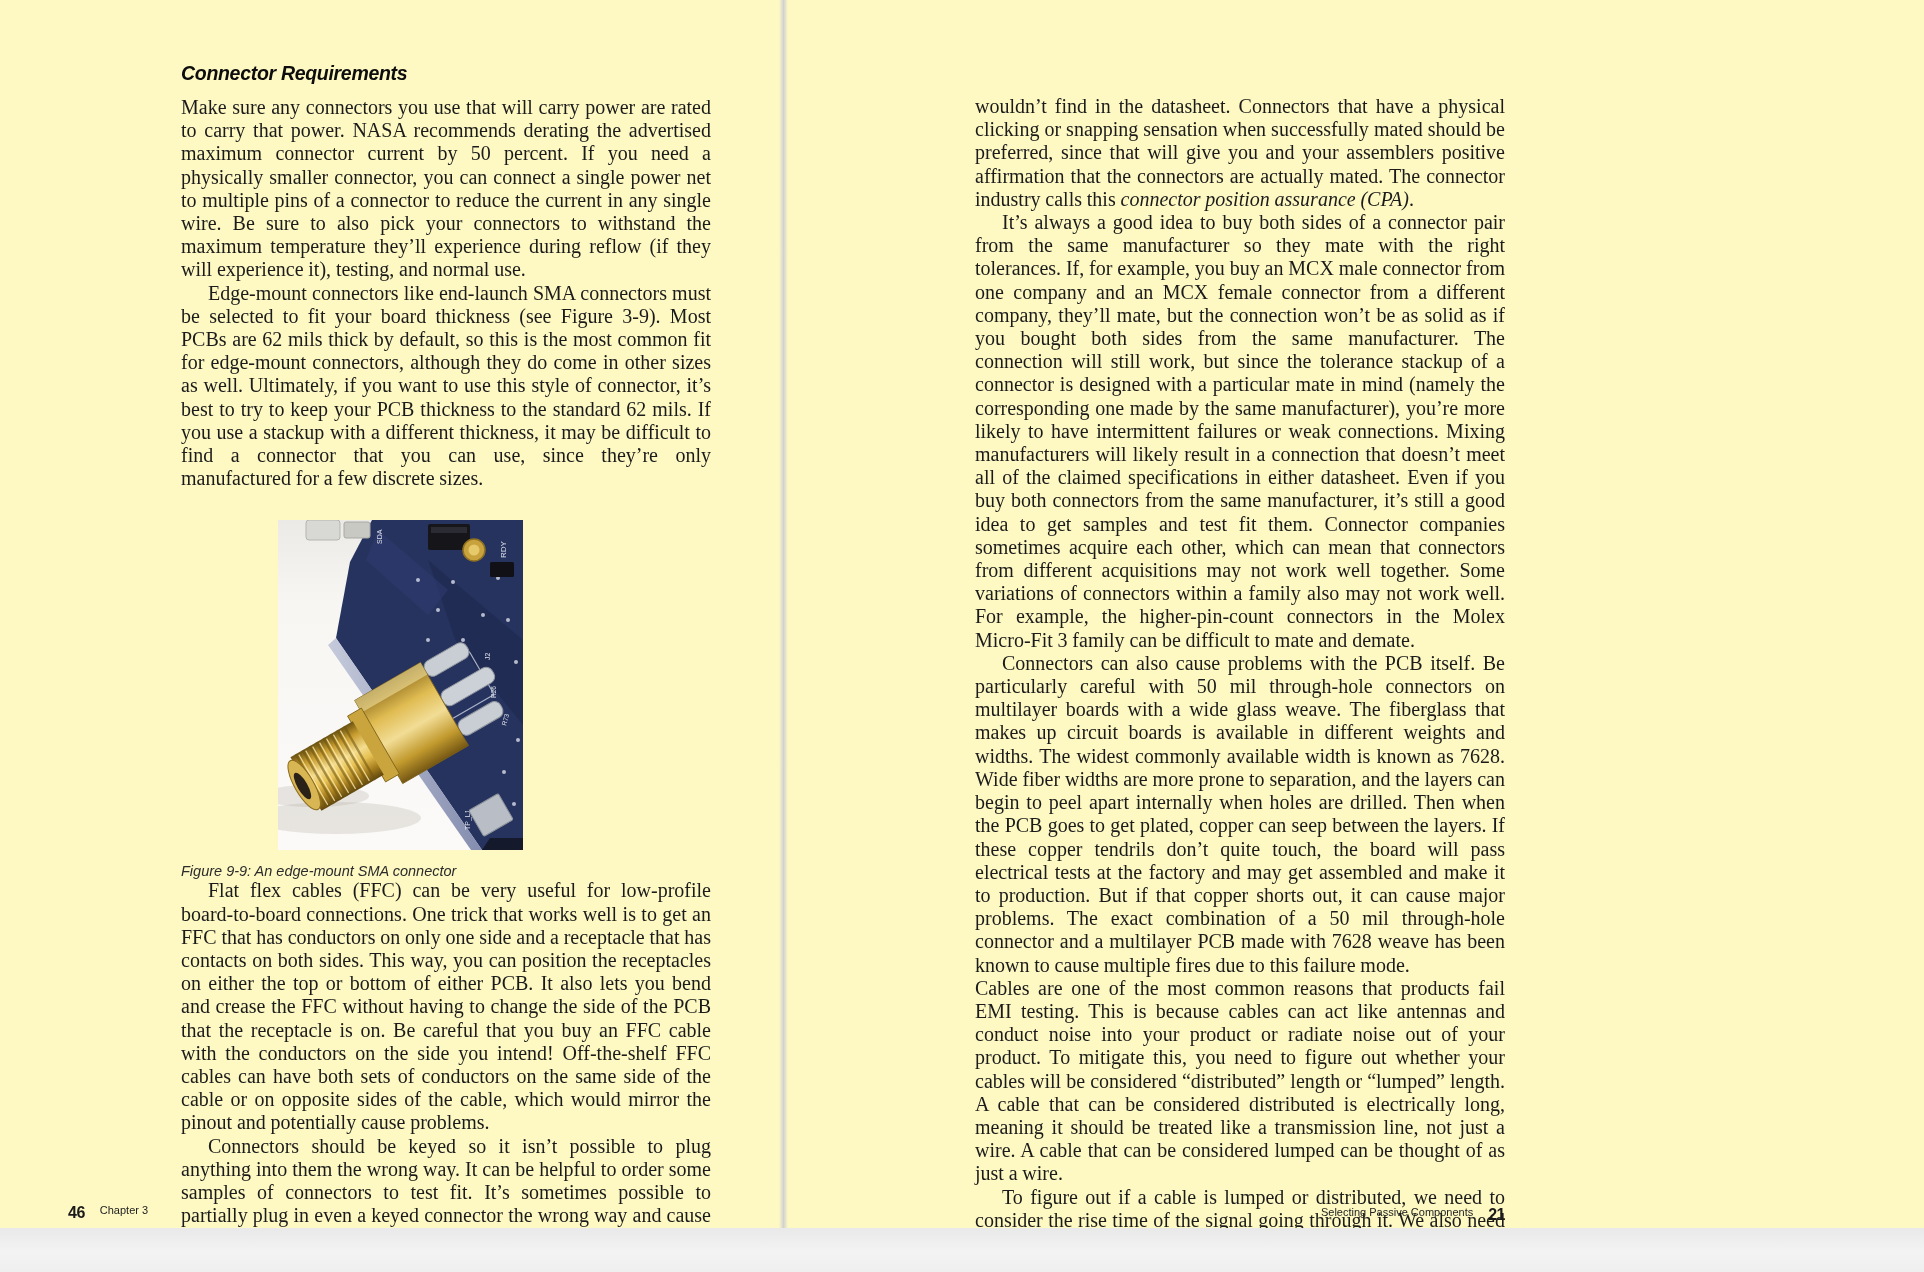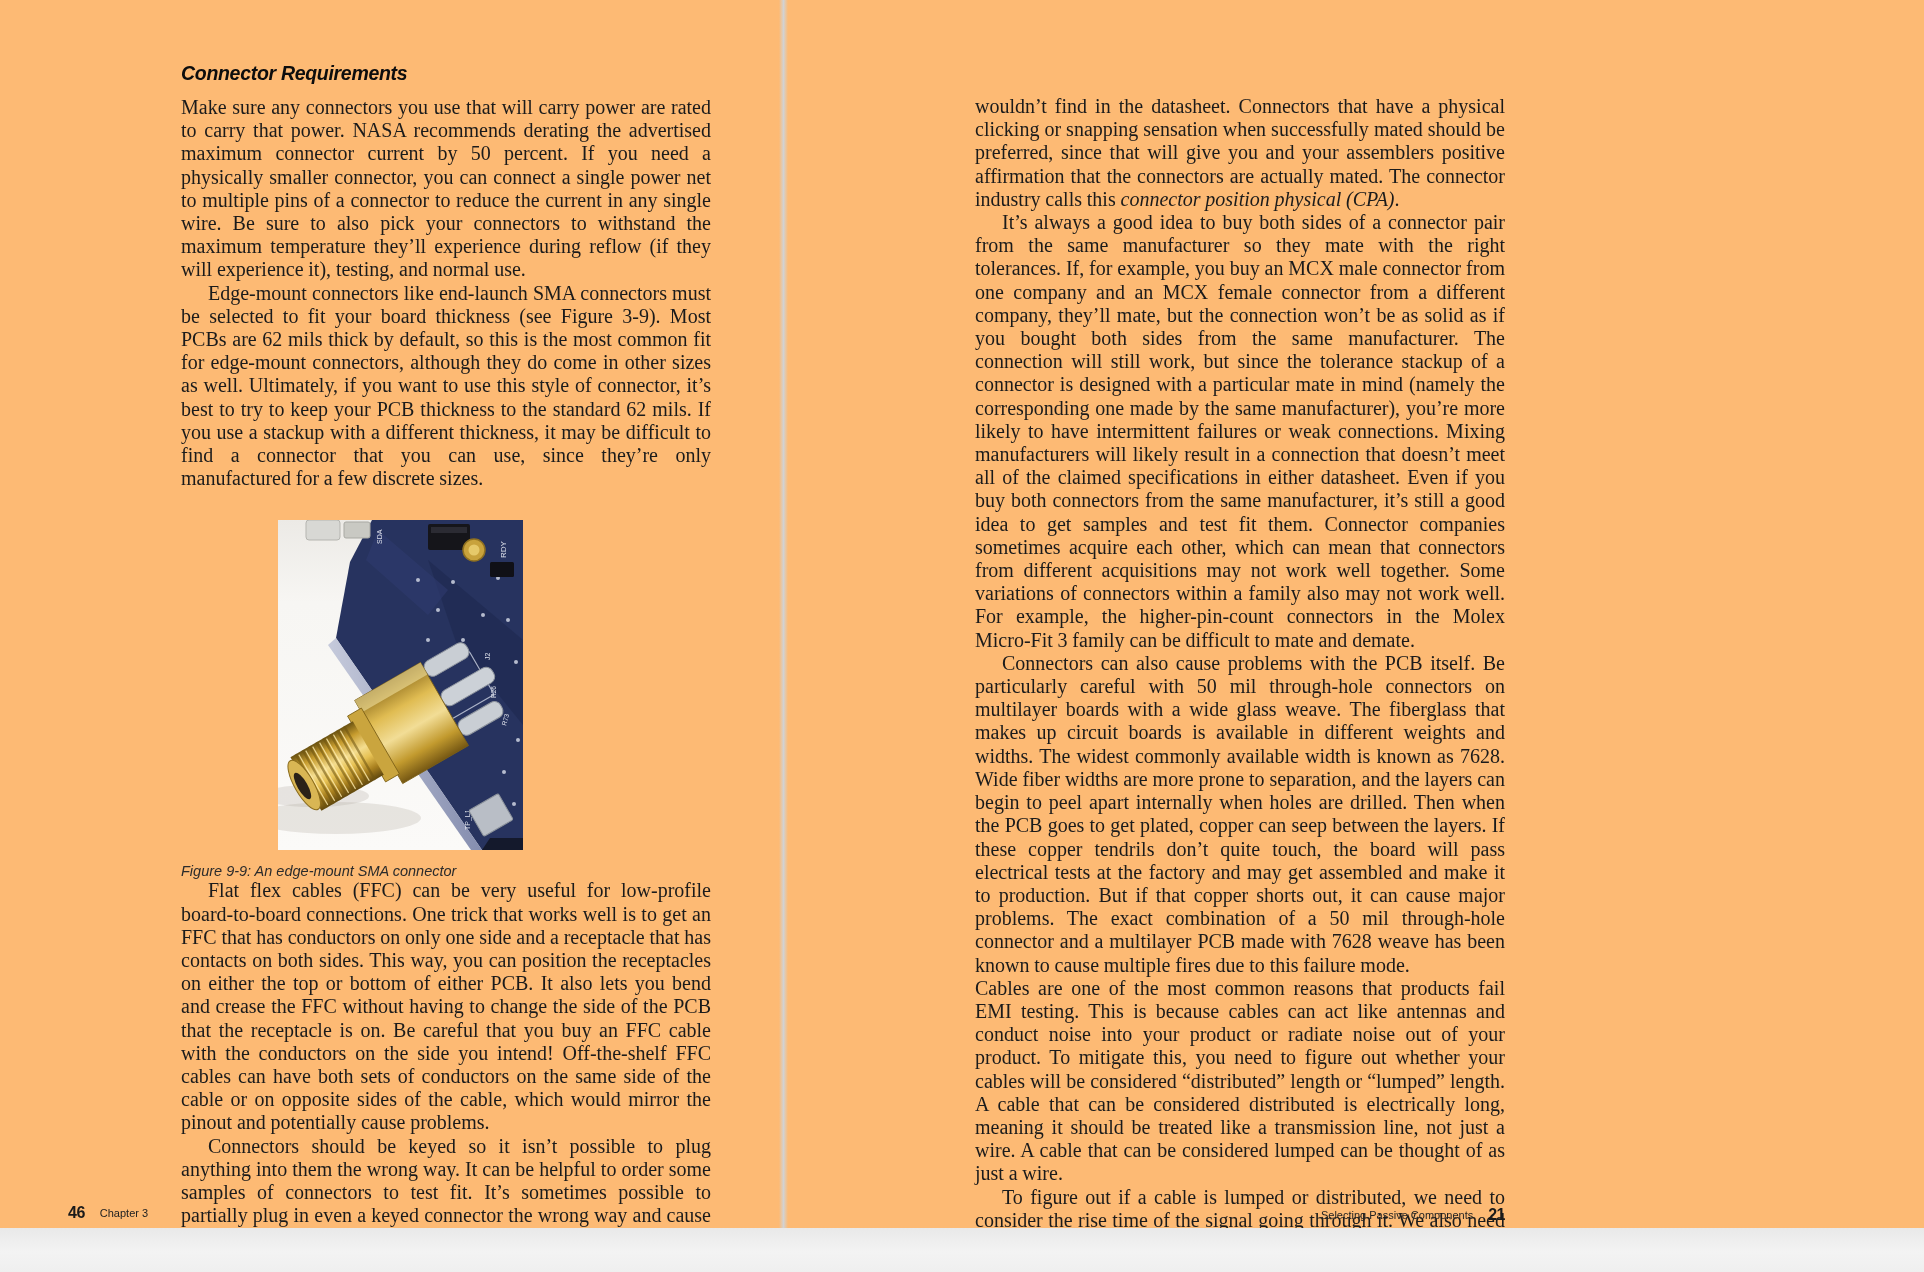--- a/index.html
+++ b/index.html
@@ -1,36 +1,36 @@
 <!DOCTYPE html>
 <html lang="en"><head>
 <meta charset="utf-8">
 <style>
   html,body{margin:0;padding:0;background:#ffffff;}
-  .screen{position:relative;width:1924px;height:1272px;background:#fdba74;overflow:hidden;
+  .screen{position:relative;width:1924px;height:1272px;background:#fef9c3;overflow:hidden;
           font-family:"Liberation Serif", serif;color:#1b1b1b;}
   
   .col{position:absolute;width:530px;}
   .col-left{left:181px;top:62px;}
   .col-right{left:975px;top:95px;}
   h2.sec{font-family:"Liberation Sans", sans-serif;font-style:italic;font-weight:700;
          font-size:19.5px;letter-spacing:-0.3px;color:#0d0d0d;margin:0 0 11px 0;}
   h2.sec2{margin-top:20px;margin-bottom:12px;}
   p.body{margin:0;font-size:20px;line-height:23.2px;text-align:justify;hyphens:auto;
          -webkit-hyphens:auto;word-spacing:-0.2px;}
   p.indent{text-indent:27px;}
   p.after-fig{}
   .ital{font-style:italic;}
   
   figure.fig{margin:30px 0 0 0;padding:0;}
   .fig-img-wrap{margin-left:97px;width:245px;height:330px;}
   figcaption.cap{font-family:"Liberation Sans", sans-serif;font-style:italic;font-size:14.5px;
                  color:#2b2b2b;margin-top:13px;}
   
-  .footer{position:absolute;display:flex;align-items:center;gap:15px;
+  .footer{position:absolute;display:flex;align-items:flex-start;gap:15px;
           font-family:"Liberation Sans", sans-serif;color:#1a1a1a;}
   .footer-left{left:68px;top:1204px;}
   .footer-right{top:1206px;right:419px;}
   .pgnum{font-weight:700;font-size:16px;letter-spacing:-0.5px;}
   .pglabel{font-size:11px;color:#222;}
   
   .gutter{position:absolute;left:779px;top:0;width:9px;height:1272px;
           background:linear-gradient(90deg, rgba(255,255,255,0) 0%, #d2d2d2 50%, rgba(255,255,255,0) 100%);}
   .bottom-band{position:absolute;left:0;top:1228px;width:1924px;height:44px;
                background:linear-gradient(180deg,#e9e9e9 0%,#f3f3f3 55%,#efefef 100%);}
@@ -174,21 +174,21 @@
         </svg>
       </div>
       <figcaption class="cap">Figure 9-9: An edge-mount SMA connector</figcaption>
     </figure>
 
     <p class="body indent after-fig">Flat flex cables (FFC) can be very useful for low-profile board-to-board connections. One trick that works well is to get an FFC that has conductors on only one side and a receptacle that has contacts on both sides. This way, you can position the receptacles on either the top or bottom of either PCB. It also lets you bend and crease the FFC without having to change the side of the PCB that the receptacle is on. Be careful that you buy an FFC cable with the conductors on the side you intend! Off-the-shelf FFC cables can have both sets of conductors on the same side of the cable or on opposite sides of the cable, which would mirror the pinout and potentially cause problems.</p>
     <p class="body indent">Connectors should be keyed so it isn’t possible to plug anything into them the wrong way. It can be helpful to order some samples of connectors to test fit. It’s sometimes possible to partially plug in even a keyed connector the wrong way and cause a short or arc, or otherwise damage your device. Playing with samples will help you identify issues like that, which you</p>
   </div>
 
   <div class="col col-right">
-    <p class="body"><span>wouldn’t find in the datasheet. Connectors that have a physical clicking or snapping sensation when successfully mated should be preferred, since that will give you and your assemblers positive affirmation that the connectors are actually mated. The connector industry calls this </span><span class="ital">connector position physical (CPA)</span><span>.</span></p>
+    <p class="body"><span>wouldn’t find in the datasheet. Connectors that have a physical clicking or snapping sensation when successfully mated should be preferred, since that will give you and your assemblers positive affirmation that the connectors are actually mated. The connector industry calls this </span><span class="ital">connector position assurance (CPA)</span><span>.</span></p>
     <p class="body indent">It’s always a good idea to buy both sides of a connector pair from the same manufacturer so they mate with the right tolerances. If, for example, you buy an MCX male connector from one company and an MCX female connector from a different company, they’ll mate, but the connection won’t be as solid as if you bought both sides from the same manufacturer. The connection will still work, but since the tolerance stackup of a connector is designed with a particular mate in mind (namely the corresponding one made by the same manufacturer), you’re more likely to have intermittent failures or weak connections. Mixing manufacturers will likely result in a connection that doesn’t meet all of the claimed specifications in either datasheet. Even if you buy both connectors from the same manufacturer, it’s still a good idea to get samples and test fit them. Connector companies sometimes acquire each other, which can mean that connectors from different acquisitions may not work well together. Some variations of connectors within a family also may not work well. For example, the higher-pin-count connectors in the Molex Micro-Fit 3 family can be difficult to mate and demate.</p>
     <p class="body indent">Connectors can also cause problems with the PCB itself. Be particularly careful with 50 mil through-hole connectors on multilayer boards with a wide glass weave. The fiberglass that makes up circuit boards is available in different weights and widths. The widest commonly available width is known as 7628. Wide fiber widths are more prone to separation, and the layers can begin to peel apart internally when holes are drilled. Then when the PCB goes to get plated, copper can seep between the layers. If these copper tendrils don’t quite touch, the board will pass electrical tests at the factory and may get assembled and make it to production. But if that copper shorts out, it can cause major problems. The exact combination of a 50 mil through-hole connector and a multilayer PCB made with 7628 weave has been known to cause multiple fires due to this failure mode.</p>
     <p class="body">Cables are one of the most common reasons that products fail EMI testing. This is because cables can act like antennas and conduct noise into your product or radiate noise out of your product. To mitigate this, you need to figure out whether your cables will be considered “distributed” length or “lumped” length. A cable that can be considered distributed is electrically long, meaning it should be treated like a transmission line, not just a wire. A cable that can be considered lumped can be thought of as just a wire.</p>
     <p class="body indent">To figure out if a cable is lumped or distributed, we need to consider the rise time of the signal going through it. We also need to take into account the material that the conductor in the cable is surrounded by. In the case of a regular wire, it’s usually a material like PVC, and in the case of coaxial</p>
   </div>
 
   <div class="gutter"></div>
 
   <div class="footer footer-left">
     <span class="pgnum">46</span>

